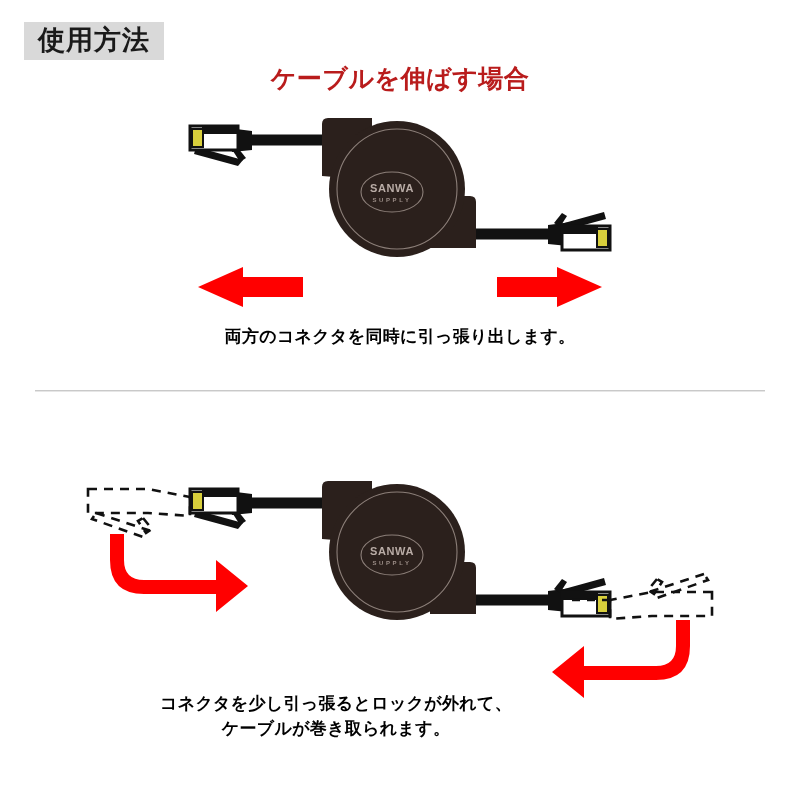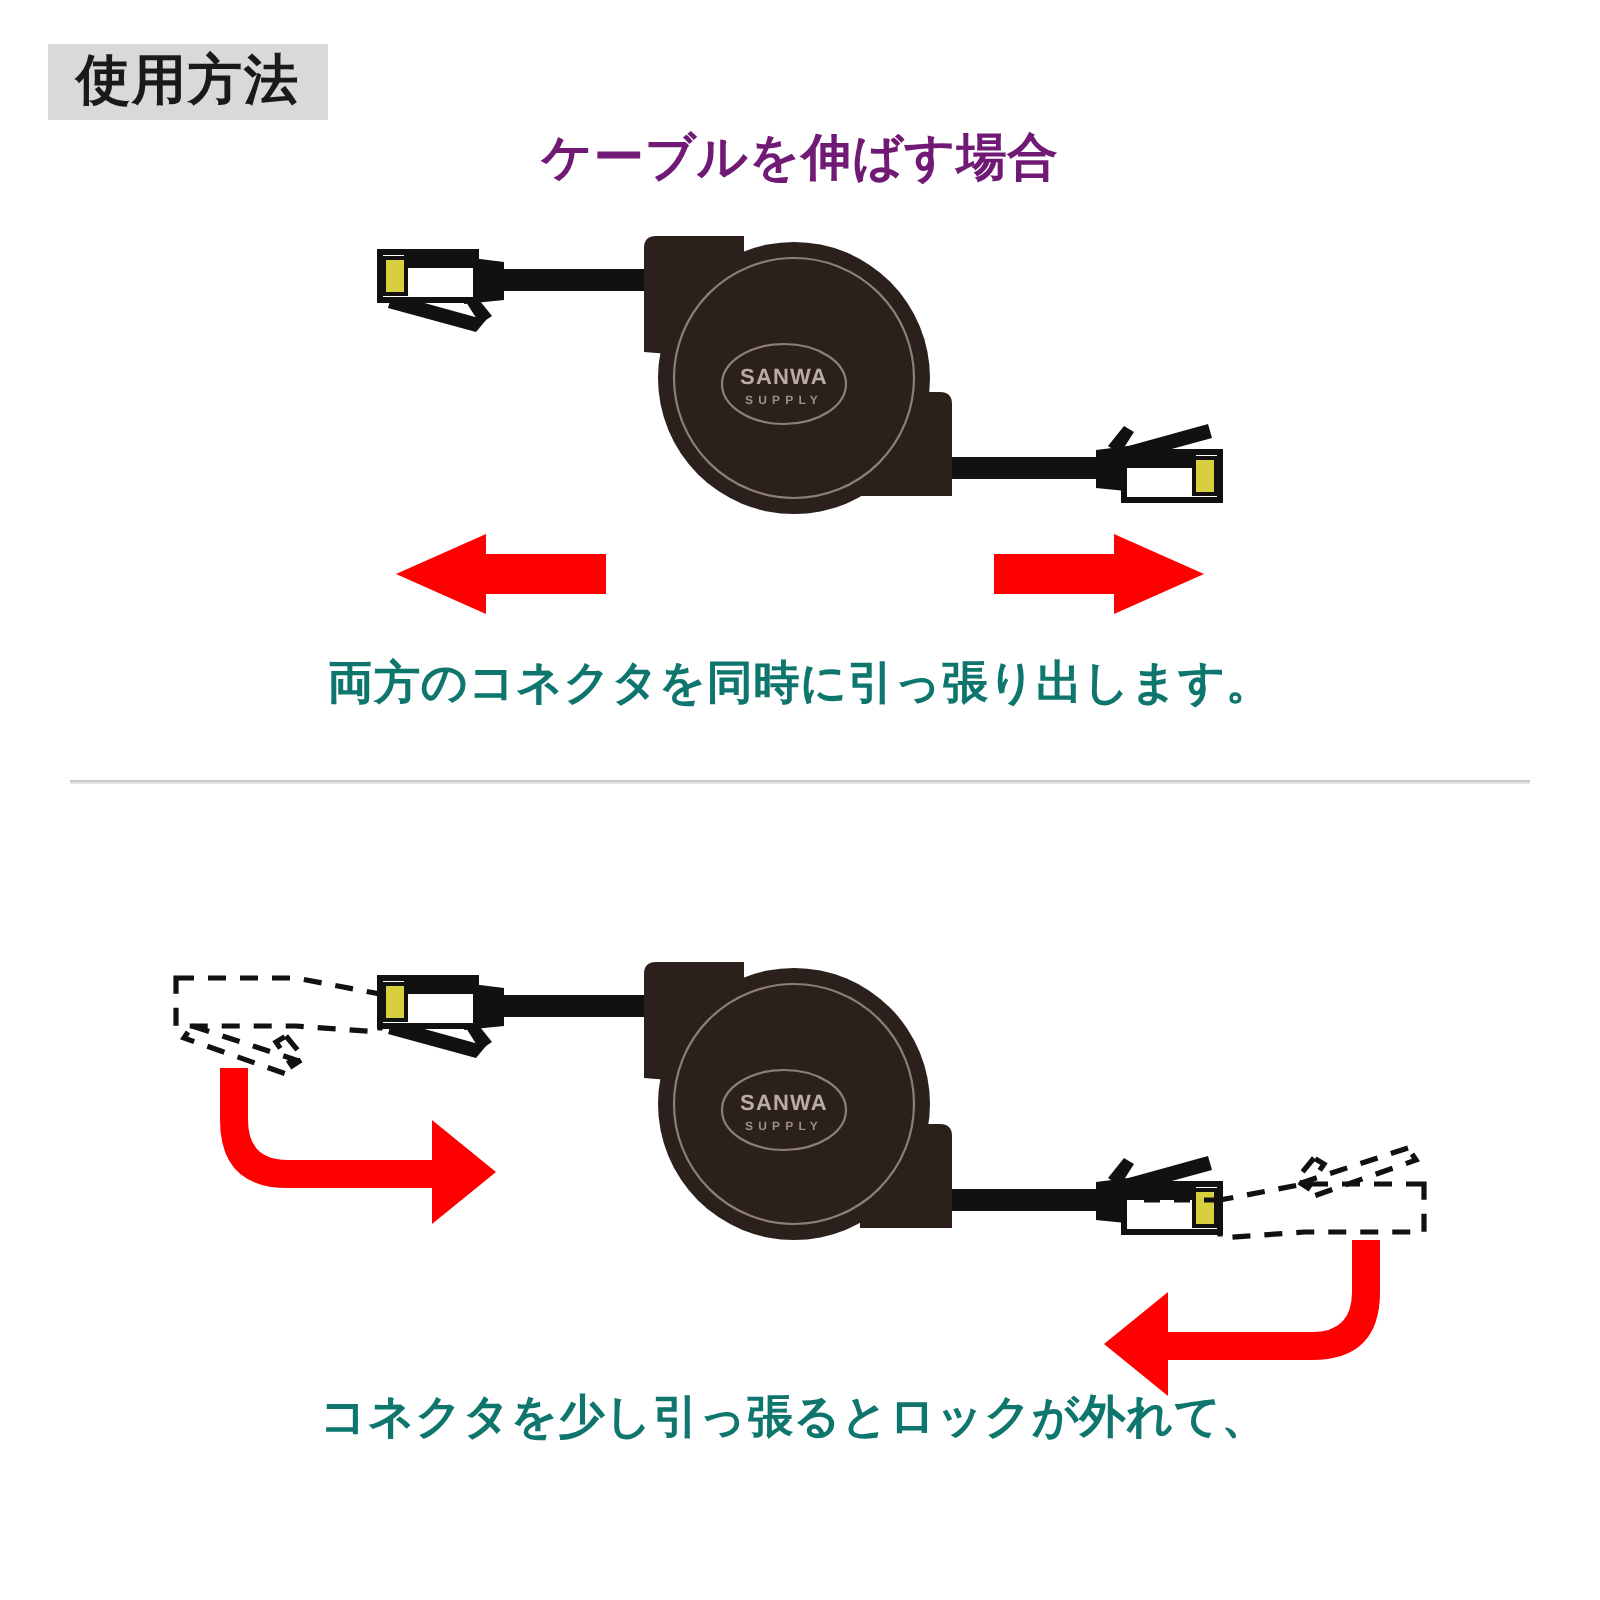--- a/index.html
+++ b/index.html
@@ -35,33 +35,33 @@
     white-space: nowrap;
   }
 
   
   .section-title {
     position: absolute;
     width: 800px;
     text-align: center;
     font-size: 25px;
     font-weight: bold;
-    color: #701a75;
+    color: #b91c1c;
     letter-spacing: 0.5px;
     white-space: nowrap;
   }
   #title-extend { top: 62px; }
   #title-retract { top: 428px; }
 
   
   .caption {
     position: absolute;
-    font-size: 23px;
+    font-size: 17px;
     font-weight: bold;
-    color: #0f766e;
+    color: #000000;
     letter-spacing: 0.3px;
     white-space: nowrap;
     line-height: 1.45;
   }
   #caption-extend {
     left: 0; width: 800px;
     text-align: center;
     top: 325px;
   }
   #caption-retract {
@@ -222,15 +222,16 @@
              L 552 672
              L 584 698
              L 584 680
              L 656 680
              q 34 0 34 -34
              L 690 620 Z" fill="#ff0000"></path>
   </svg>
 
   <div class="caption" id="caption-retract">
     <span class="line">コネクタを少し引っ張るとロックが外れて、</span>
+    <span class="line">ケーブルが巻き取られます。</span>
   </div>
 
 </div>
 
 </body></html>

